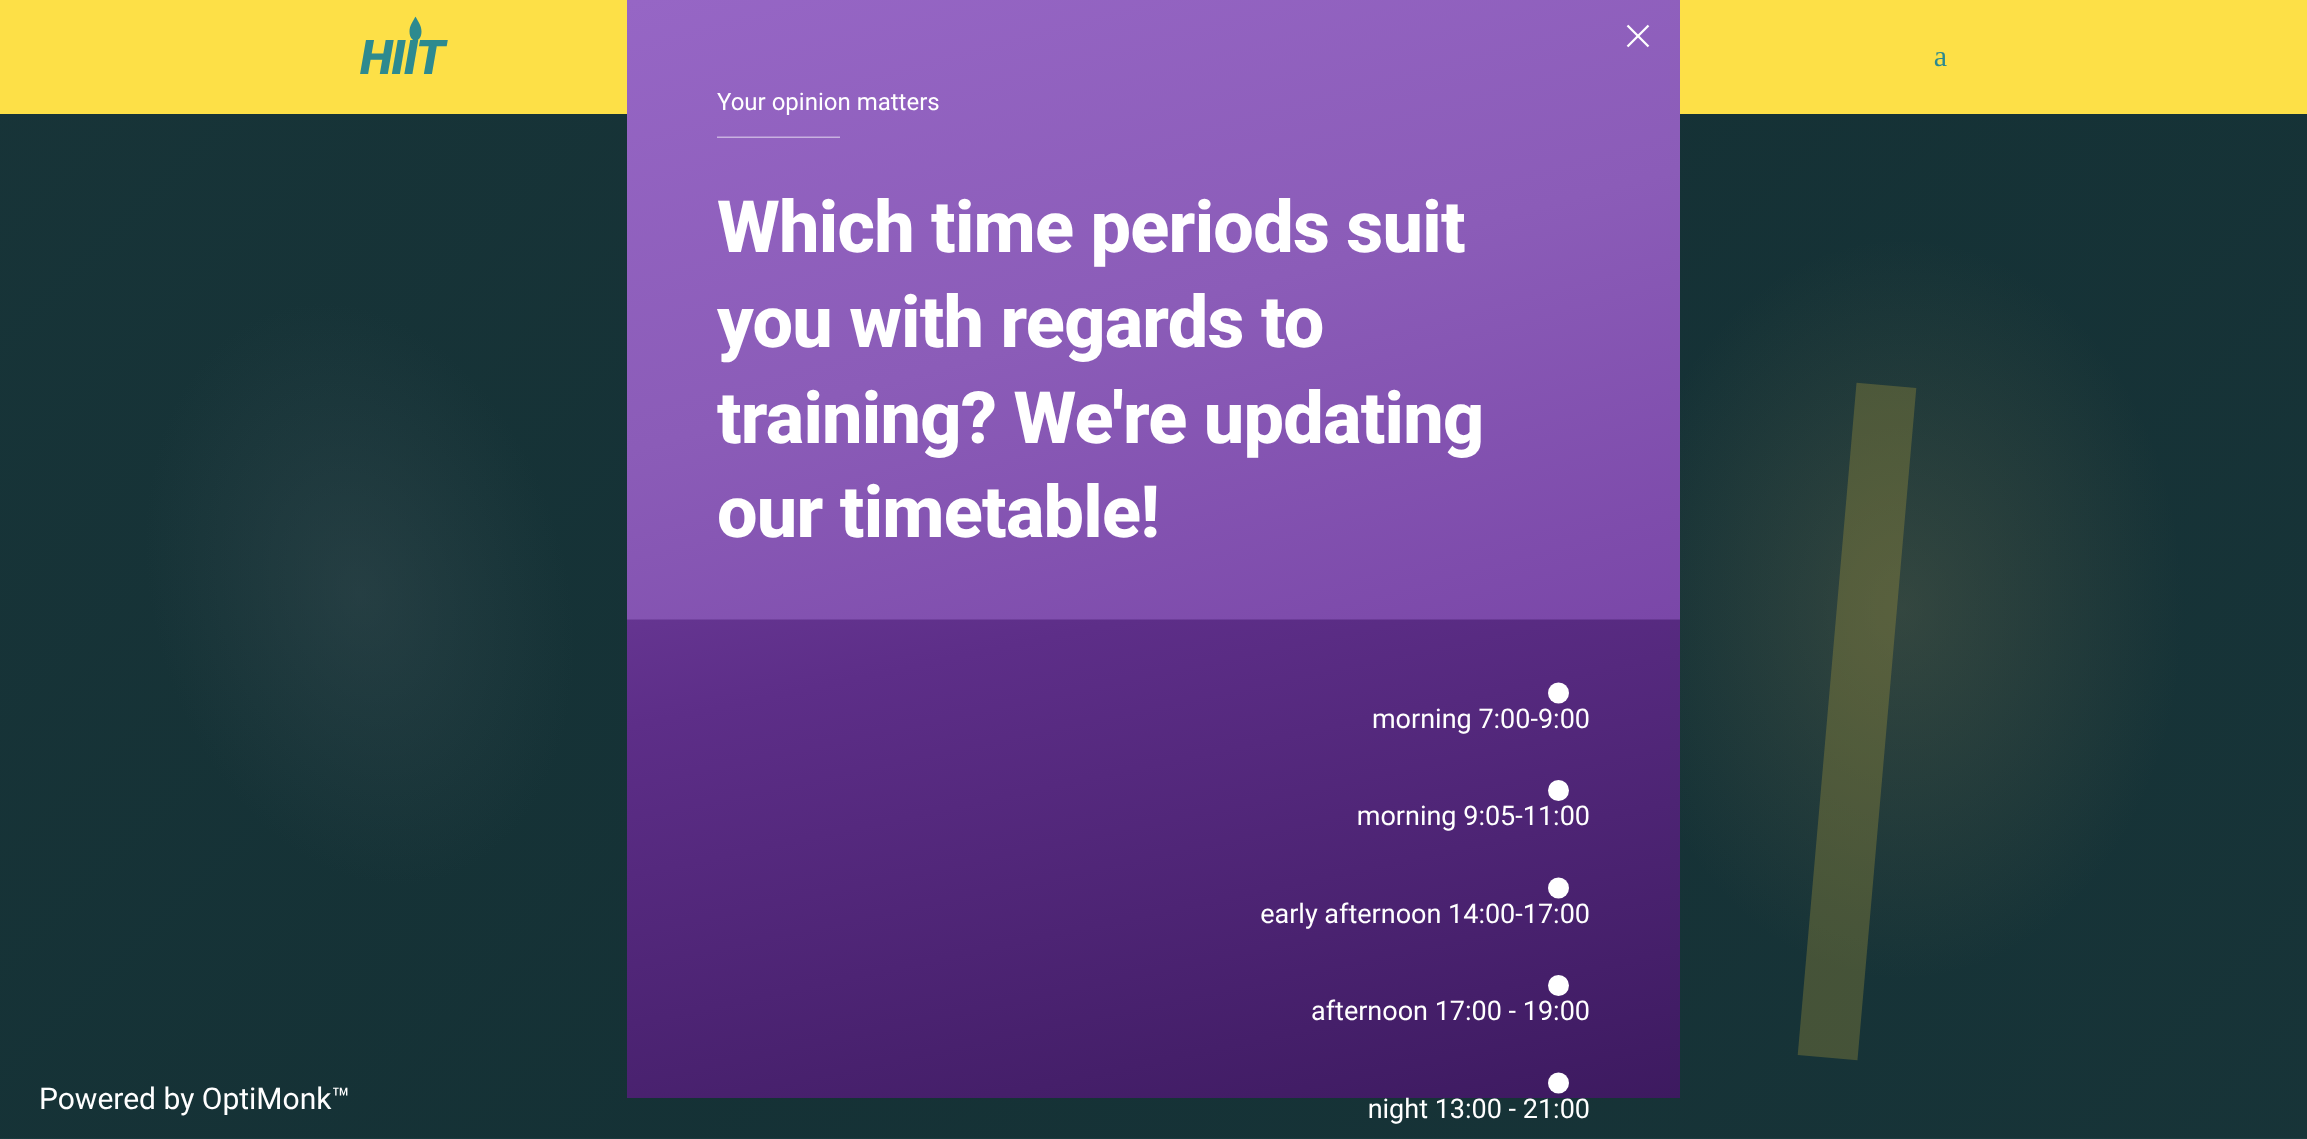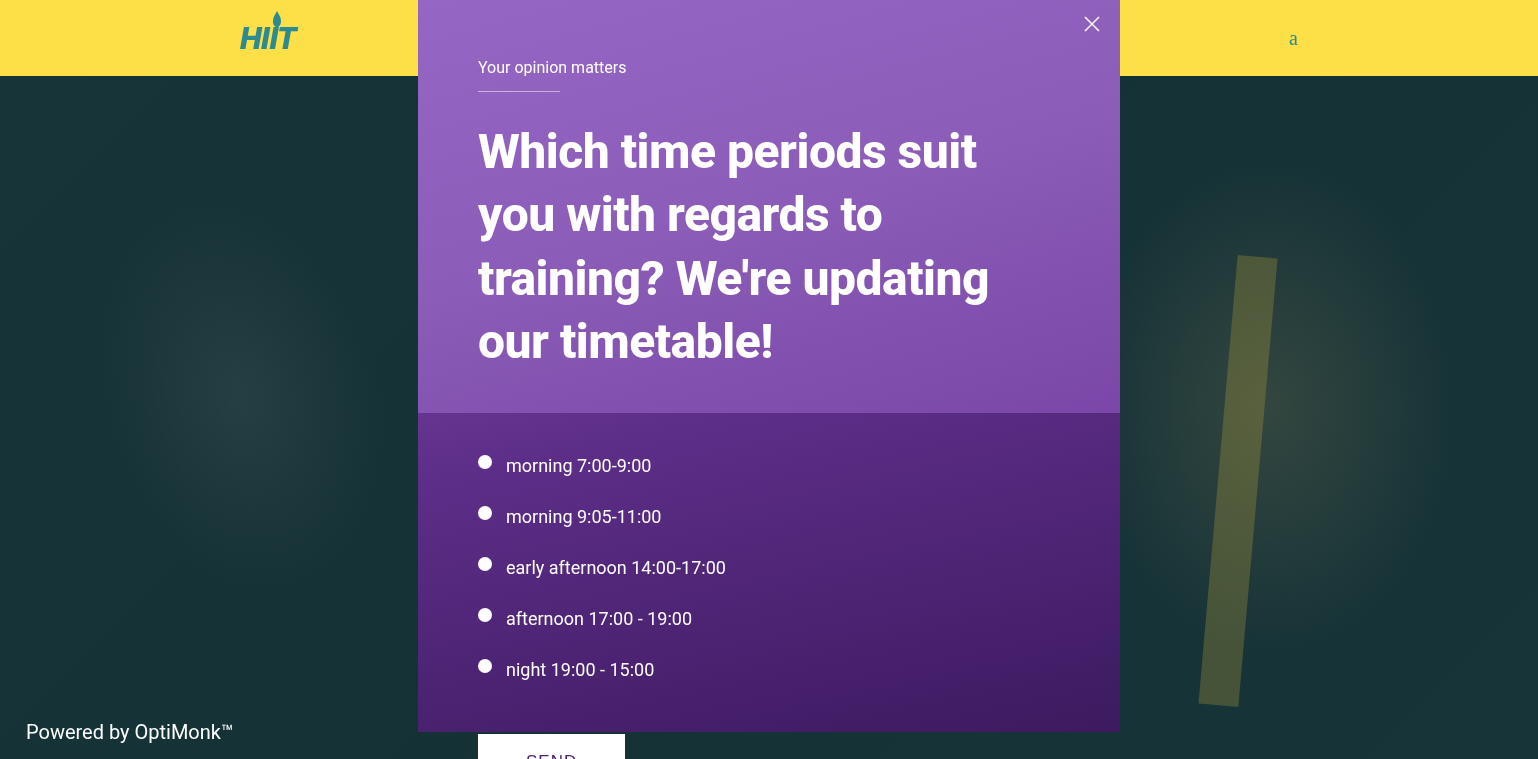--- a/index.html
+++ b/index.html
@@ -141,23 +141,24 @@
       line-height: 1.32;
       letter-spacing: -0.5px;
     }
     
     .modal-body {
       padding: 42px 60px 0 60px;
     }
     
     .radio-option {
       display: flex;
-      align-items: flex-start;
+      align-items: flex-end;
       margin-bottom: 30px;
       cursor: pointer;
+      flex-direction: column;
     }
     
     .radio-input {
       appearance: none;
       -webkit-appearance: none;
       width: 14px;
       height: 14px;
       border-radius: 50%;
       background: #ffffff;
       margin-right: 14px;
@@ -263,21 +264,21 @@
         <span class="radio-label">early afternoon 14:00-17:00</span>
       </label>
       
       <label class="radio-option">
         <input type="radio" name="timeperiod" class="radio-input" style="">
         <span class="radio-label">afternoon 17:00 - 19:00</span>
       </label>
       
       <label class="radio-option">
         <input type="radio" name="timeperiod" class="radio-input" style="">
-        <span class="radio-label">night 19:00 - 15:00</span>
+        <span class="radio-label">night 13:00 - 21:00</span>
       </label>
       
       <button class="send-button">SEND</button>
     </div>
   </div>
 </div>
 
 <div class="powered-by">Powered by OptiMonk™</div>
 
 </body></html>

